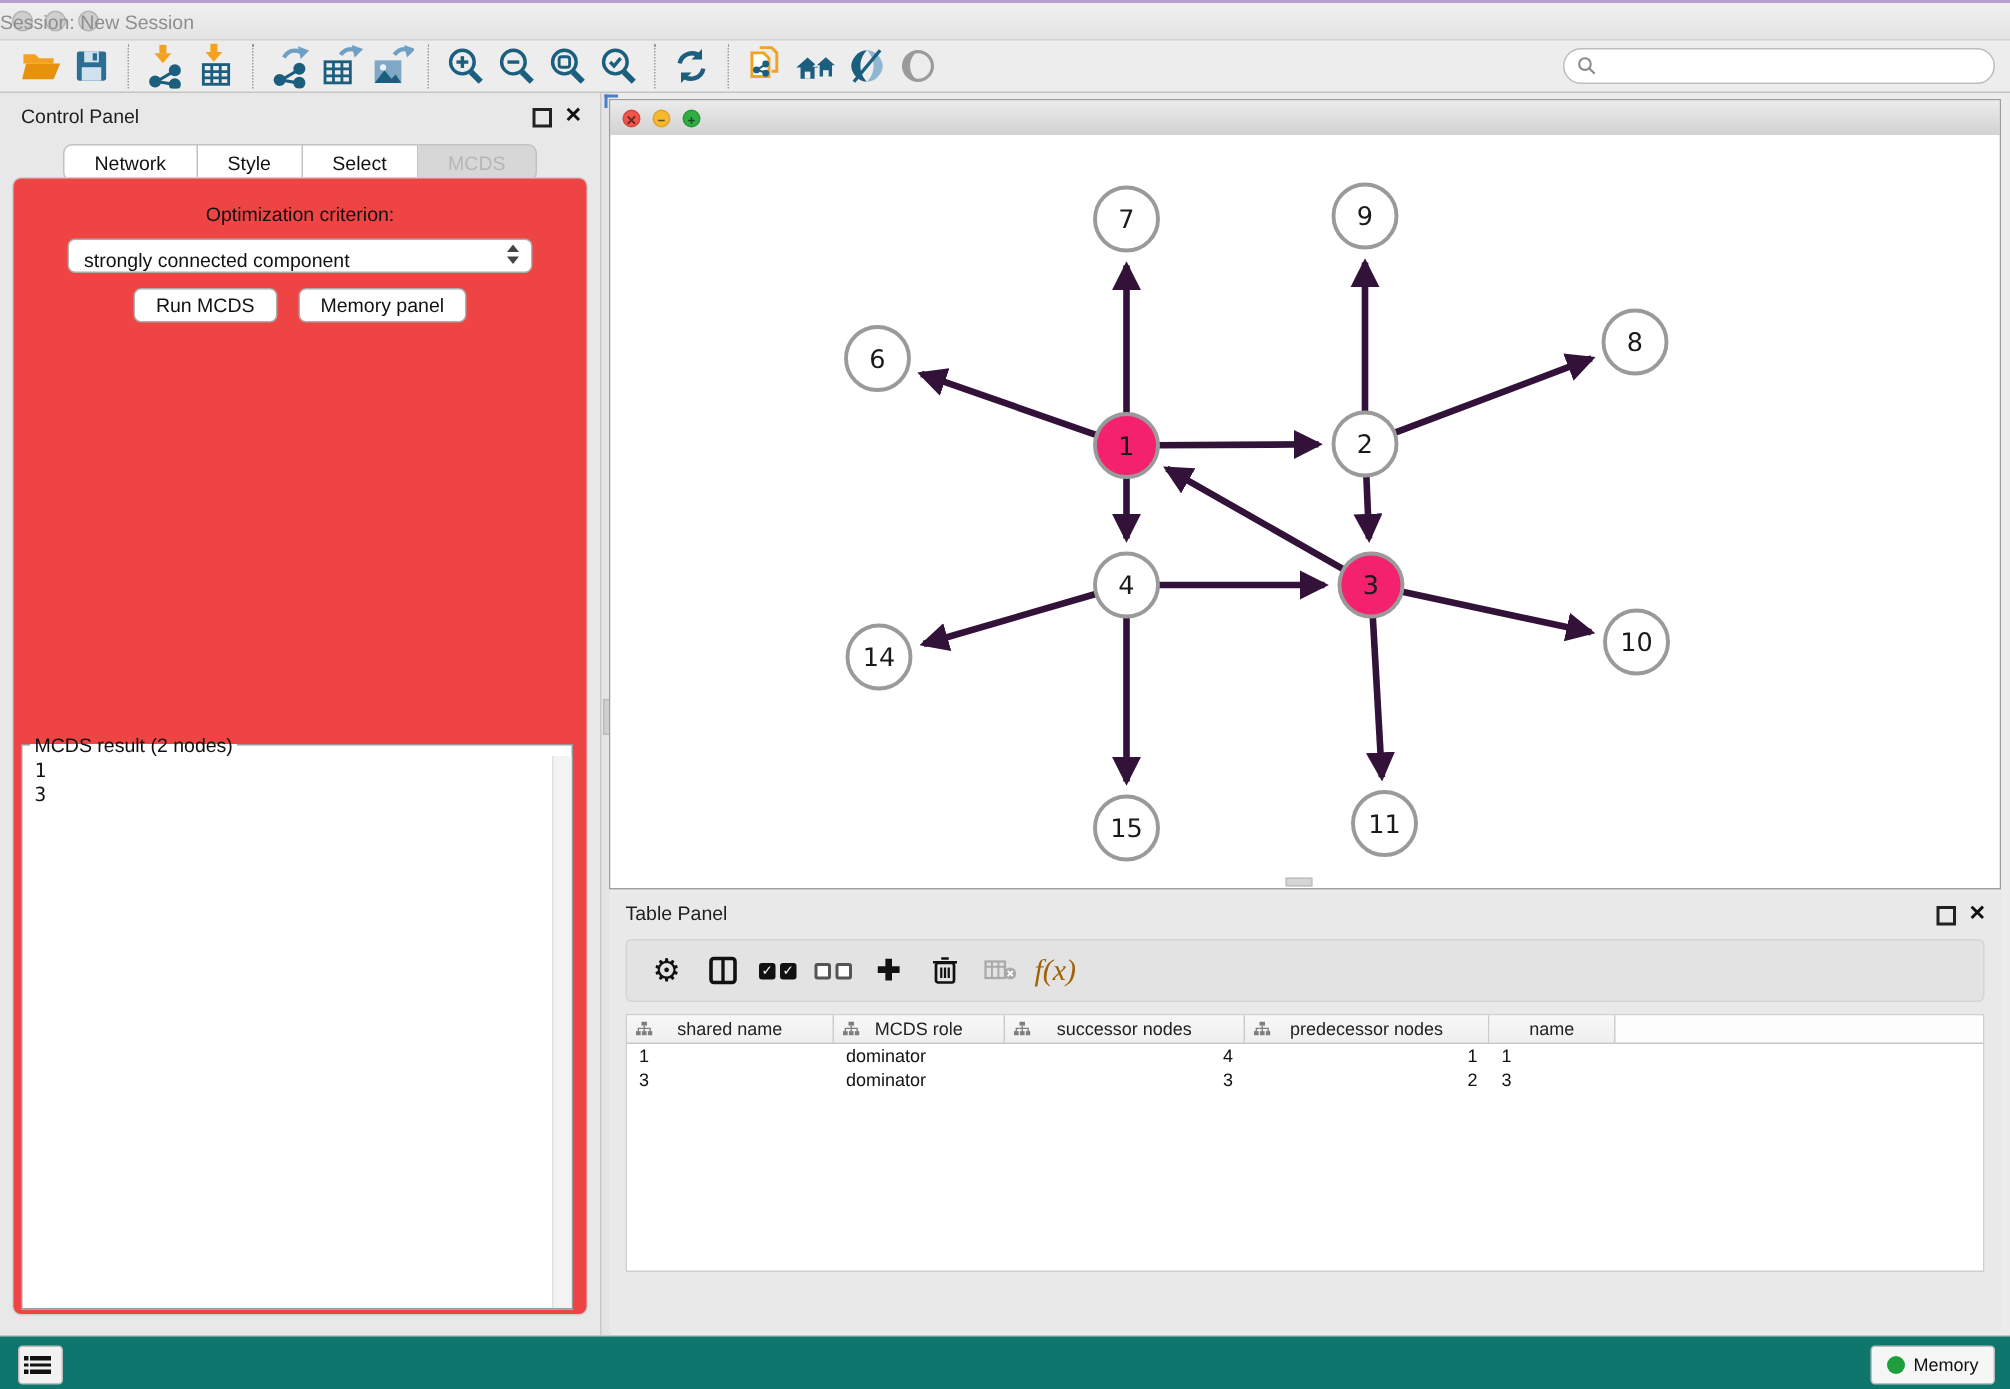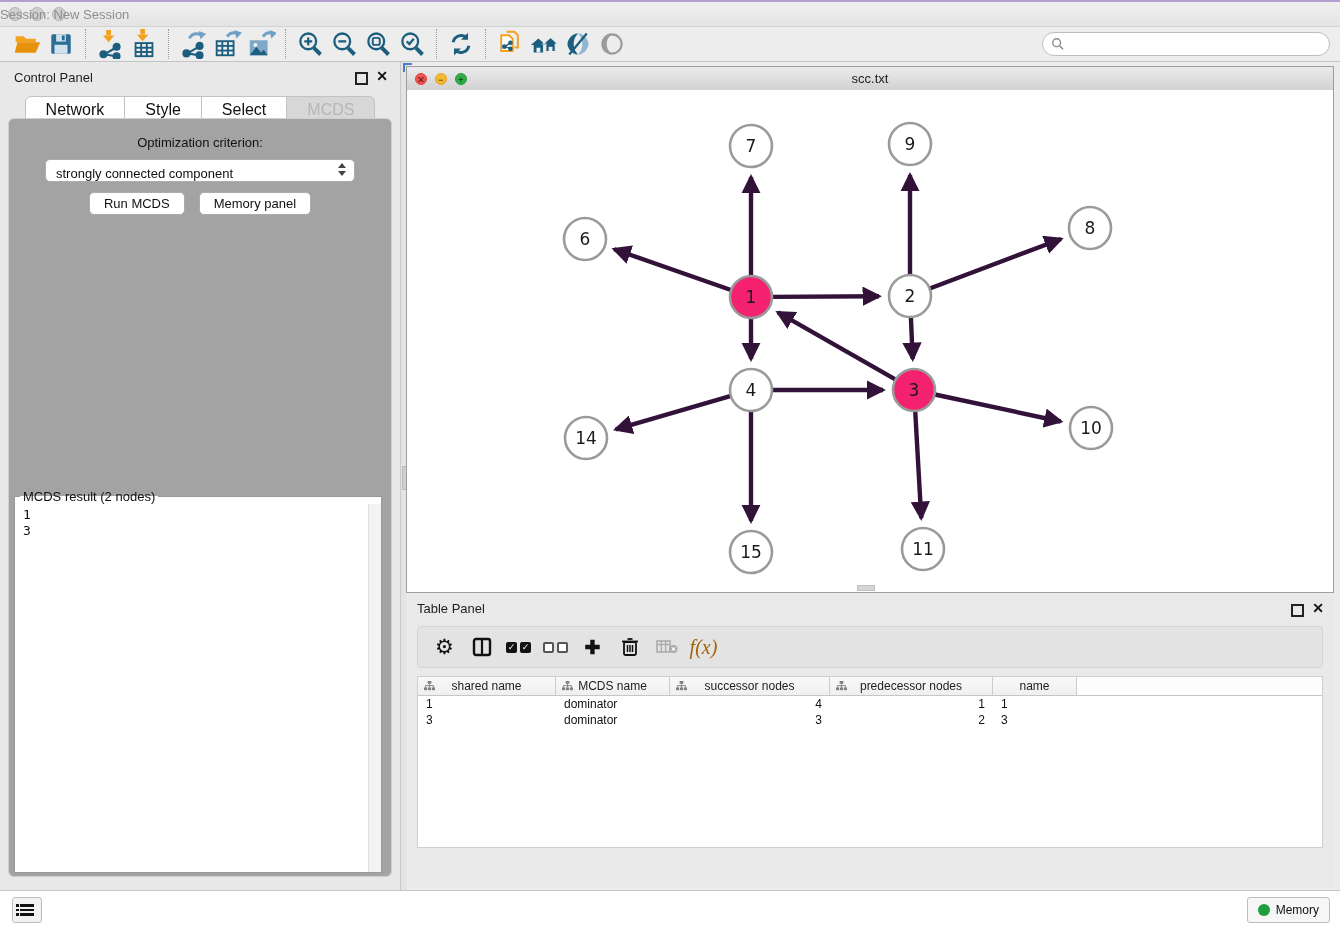--- a/index.html
+++ b/index.html
@@ -24,25 +24,25 @@
   #search-box input{border:none;outline:none;background:transparent;font-size:12px;width:250px;margin-left:5px;
                     font-family:"Liberation Sans",sans-serif;}
   
   #control-panel{left:0;top:62px;width:400px;height:828px;background:#E8E8E8;}
   #cp-header{position:absolute;left:0;top:0;width:100%;height:30px;}
   #cp-title{position:absolute;left:14px;top:8px;font-size:13px;color:#1E1E1E;}
   .float-icon{position:absolute;width:9px;height:9px;border:2px solid #222;top:10px;}
   .close-x{position:absolute;top:6px;font-size:14px;font-weight:bold;color:#111;}
   #cp-float{right:32px;} #cp-close{right:12px;}
   #control-tabs{position:absolute;left:0;top:34px;width:100%;display:flex;justify-content:center;}
-  .ctab{padding:4px 20px;font-size:16px;background:#FFFFFF;color:#111;border:1px solid #C2C2C2;border-left:none;}
+  .ctab{padding:4px 20px;font-size:13px;background:#FFFFFF;color:#111;border:1px solid #C2C2C2;border-left:none;}
   .ctab:first-child{border-left:1px solid #C2C2C2;border-radius:6px 0 0 6px;}
   .ctab:last-child{border-radius:0 6px 6px 0;}
   .ctab.active{background:#D7D7D7;color:#B6B6B6;}
-  #cp-content{position:absolute;left:8px;right:8px;top:56px;bottom:13px;background:#a3a3a3;
+  #cp-content{position:absolute;left:8px;right:8px;top:56px;bottom:13px;background:#ef4444;
               border:1px solid #CFCFCF;border-radius:6px;}
   #opt-label{position:absolute;left:0;right:0;top:16px;text-align:center;font-size:13px;color:#111;}
   #opt-select{position:absolute;left:36px;top:40px;width:310px;height:23px;background:#fff;
               border:1px solid #ACACAC;border-radius:5px;display:flex;align-items:flex-end;
               font-size:13px;color:#111;padding-left:10px;box-sizing:border-box;}
   #opt-stepper{position:absolute;right:8px;top:3px;display:flex;flex-direction:column;gap:3px;}
   #opt-stepper i{display:block;width:0;height:0;border-left:4px solid transparent;border-right:4px solid transparent;}
   #opt-stepper .up{border-bottom:5px solid #444;} #opt-stepper .dn{border-top:5px solid #444;}
   #cp-buttons{position:absolute;left:0;right:0;top:73px;display:flex;justify-content:center;gap:14px;}
   .btn{background:#fff;border:1px solid #ACACAC;border-radius:5px;font-size:13px;color:#111;
@@ -93,21 +93,21 @@
   .tr{display:flex;height:16px;font-size:12px;color:#111;}
   .td{box-sizing:border-box;padding:1px 8px 0 8px;overflow:hidden;white-space:nowrap;}
   .td.left{text-align:left;} .td.right{text-align:right;}
   
   #table-tabs{position:absolute;left:0;right:0;top:268px;display:flex;justify-content:center;}
   .ttab{padding:4px 14px;font-size:13px;background:#fff;color:#111;border:1px solid #C5C5C5;border-left:none;}
   .ttab:first-child{border-left:1px solid #C5C5C5;border-radius:6px 0 0 6px;}
   .ttab:last-child{border-radius:0 6px 6px 0;}
   .ttab.active{background:#D6D6D6;color:#ABABAB;}
   
-  #status-bar{left:0;top:890px;width:1340px;height:36px;background:#ffffff;border-top:1px solid #C6C6C6;box-sizing:border-box;padding-left:20px;}
+  #status-bar{left:0;top:890px;width:1340px;height:36px;background:#0f766e;border-top:1px solid #C6C6C6;box-sizing:border-box;padding-left:20px;}
   #list-button{position:absolute;left:12px;top:6px;width:28px;height:24px;background:#F2F2F2;border:1px solid #BDBDBD;
                border-radius:3px;display:flex;align-items:center;justify-content:center;}
   #memory-button{position:absolute;right:10px;top:6px;height:24px;background:#F6F6F6;border:1px solid #BDBDBD;
                  border-radius:3px;display:flex;align-items:center;gap:6px;padding:0 10px;font-size:12px;color:#111;}
   #memory-dot{width:12px;height:12px;border-radius:50%;background:#1E9E3C;}
   .list-glyph{display:flex;flex-direction:column;gap:2px;}
   .list-glyph i{display:block;width:14px;height:2.5px;background:#111;position:relative;}
   .list-glyph i::before{content:"";position:absolute;left:-4px;top:0;width:2.5px;height:2.5px;background:#111;}
 </style>
 </head>
@@ -327,21 +327,20 @@
 <div id="splitter" class="abs">
   <span id="splitter-grip"></span>
 </div>
 
 <div id="net-corner" class="abs"></div>
 <div id="net-window" class="abs">
   <div id="net-titlebar">
     <span class="tl red">✕</span>
     <span class="tl yellow">−</span>
     <span class="tl green">+</span>
-    <span id="net-title">scc.txt</span>
   </div>
   <svg id="net-canvas" viewBox="0 0 926 502">
       <defs>
         <marker id="arr" viewBox="0 0 10 10" refX="8.5" refY="5" markerWidth="4.4" markerHeight="4.4" orient="auto">
           <path d="M0,0 L10,5 L0,10 z" fill="#33123A"></path>
         </marker>
       </defs>
       <line x1="344" y1="188" x2="344" y2="87" stroke="#33123A" stroke-width="4.4" marker-end="url(#arr)"></line>
       <line x1="326.0633246997125" y1="200.73296887098388" x2="207.2651018057322" y2="159.22515605260523" stroke="#33123A" stroke-width="4.4" marker-end="url(#arr)"></line>
       <line x1="362.99962423487295" y1="206.88050550795677" x2="472.00061309047044" y2="206.1949646975442" stroke="#33123A" stroke-width="4.4" marker-end="url(#arr)"></line>
@@ -475,21 +474,21 @@
         <div class="th" style="width: 114px;">
           <svg class="tree-ic" width="11" height="11" viewBox="0 0 12 12">
             <g fill="#7F7F7F">
               <rect x="4" y="0" width="4" height="3"></rect>
               <rect x="0" y="7" width="3.4" height="3"></rect>
               <rect x="4.3" y="7" width="3.4" height="3"></rect>
               <rect x="8.6" y="7" width="3.4" height="3"></rect>
             </g>
             <path d="M6 3v2M1.7 7V5h8.6v2M6 5v2" stroke="#7F7F7F" stroke-width="1" fill="none"></path>
           </svg>
-          <span>MCDS name</span>
+          <span>MCDS role</span>
         </div>
         <div class="th" style="width: 160px;">
           <svg class="tree-ic" width="11" height="11" viewBox="0 0 12 12">
             <g fill="#7F7F7F">
               <rect x="4" y="0" width="4" height="3"></rect>
               <rect x="0" y="7" width="3.4" height="3"></rect>
               <rect x="4.3" y="7" width="3.4" height="3"></rect>
               <rect x="8.6" y="7" width="3.4" height="3"></rect>
             </g>
             <path d="M6 3v2M1.7 7V5h8.6v2M6 5v2" stroke="#7F7F7F" stroke-width="1" fill="none"></path>

